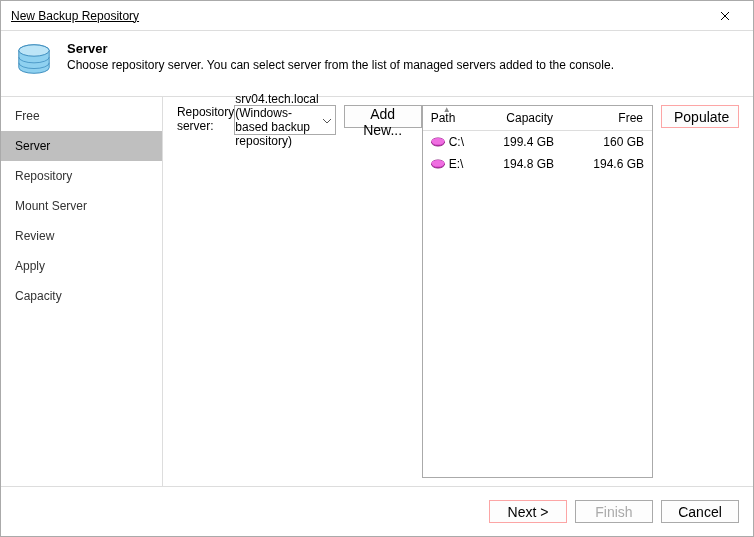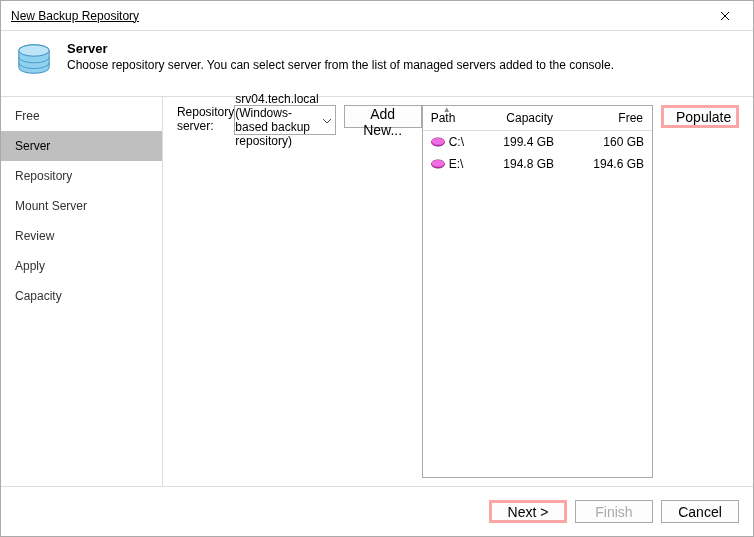--- a/index.html
+++ b/index.html
@@ -87,21 +87,21 @@
   min-width: 78px;
   height: 23px;
   border: 1px solid #aaa;
   background: #fdfdfd;
   padding: 0 12px;
   font-family: inherit;
   font-size: 14px;
   cursor: pointer;
 }
 .btn.highlight {
-  border: 3px solid #fca5a5;
+  border: 1px solid #fca5a5;
 }
 .btn:disabled {
   color: #aaa;
   cursor: default;
 }
 .table-row {
   display: flex;
   gap: 8px;
   flex: 1;
   min-height: 0;

